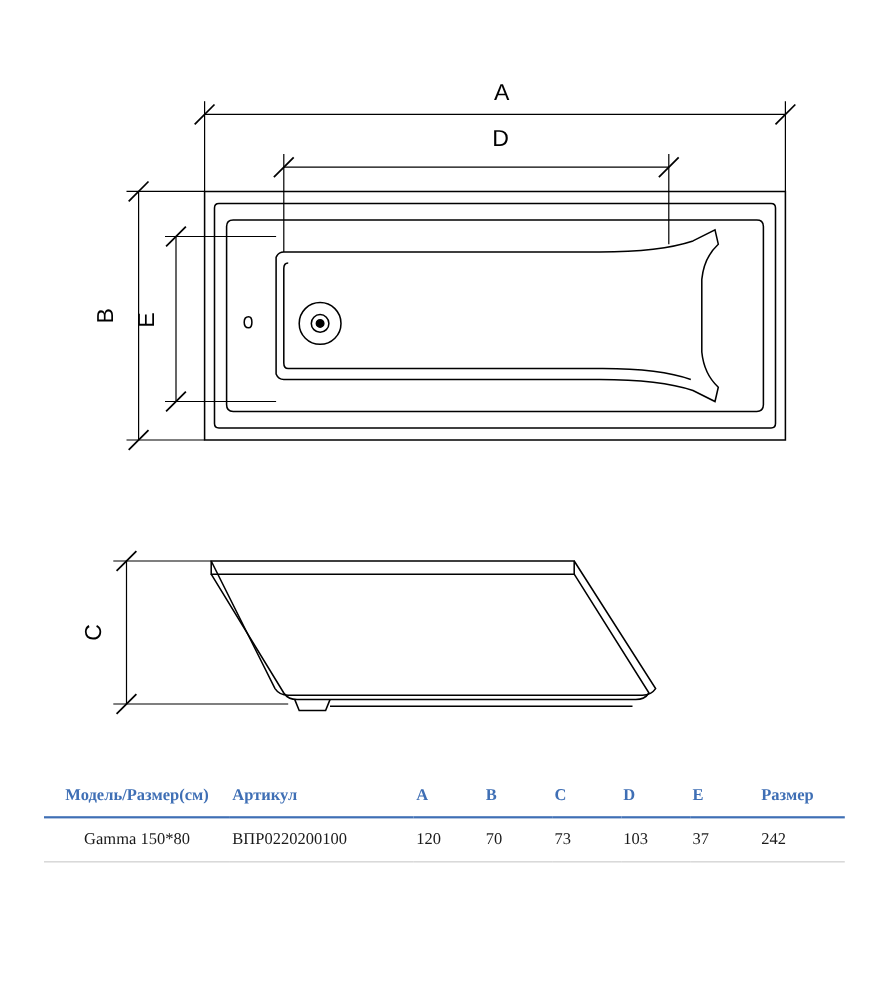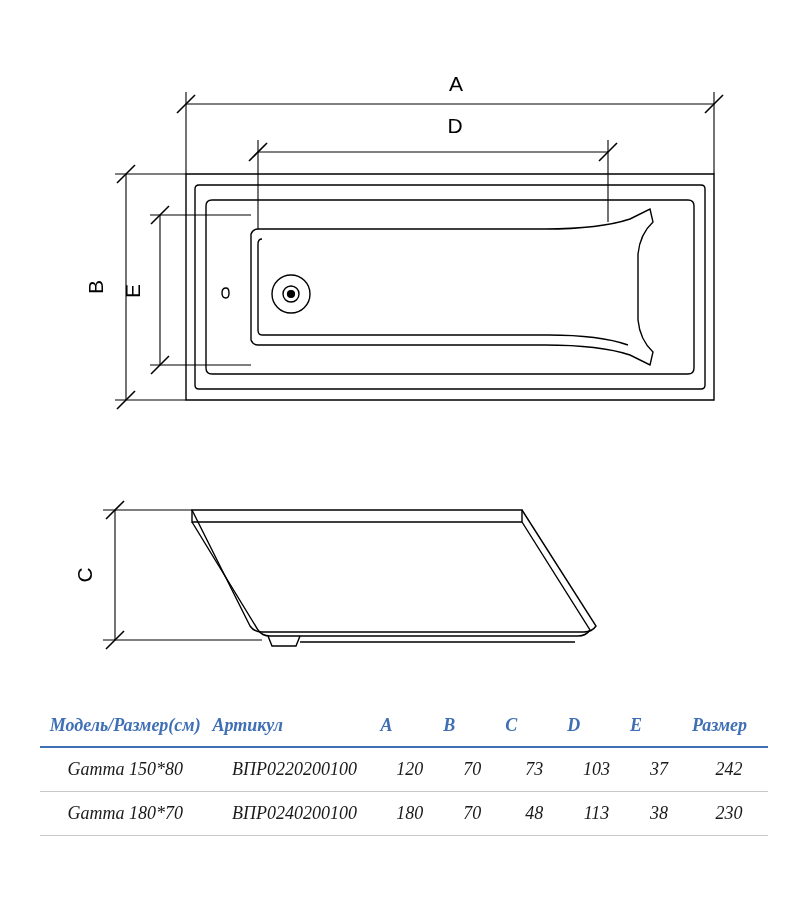--- a/index.html
+++ b/index.html
@@ -33,35 +33,33 @@
   #spec-table-wrap {
     position: absolute;
     left: 40px;
     top: 705px;
     width: 728px;
   }
   table.spec-table {
     border-collapse: collapse;
     width: 728px;
     font-family: "Liberation Serif", serif;
-    font-size: 18px;
-    font-style: italic;
+    font-size: 15px;
   }
   table.spec-table thead th {
     color: #3f6fb5;
     font-weight: bold;
     padding: 10px 2px 10px 2px;
     border-bottom: 2px solid #3f6fb5;
     text-align: left;
     white-space: nowrap;
   }
   table.spec-table tbody td {
     padding: 11px 2px 11px 2px;
     border-bottom: 1px solid #c9c9c9;
-    text-align: center;
     color: #1a1a1a;
     white-space: nowrap;
   }
   table.spec-table tbody tr:last-child td {
     border-bottom: 1px solid #c9c9c9;
   }
   table.spec-table th.col-model,
   table.spec-table td.col-model {
     width: 168px;
     text-align: center;
@@ -195,25 +193,15 @@
       <tr>
         <td class="col-model">Gamma 150*80</td>
         <td class="col-sku">ВПР0220200100</td>
         <td class="col-num">120</td>
         <td class="col-num">70</td>
         <td class="col-num">73</td>
         <td class="col-num">103</td>
         <td class="col-num">37</td>
         <td class="col-vol">242</td>
       </tr>
-      <tr>
-        <td class="col-model">Gamma 180*70</td>
-        <td class="col-sku">ВПР0240200100</td>
-        <td class="col-num">180</td>
-        <td class="col-num">70</td>
-        <td class="col-num">48</td>
-        <td class="col-num">113</td>
-        <td class="col-num">38</td>
-        <td class="col-vol">230</td>
-      </tr>
     </tbody>
   </table>
 </div>
 
 </body></html>

